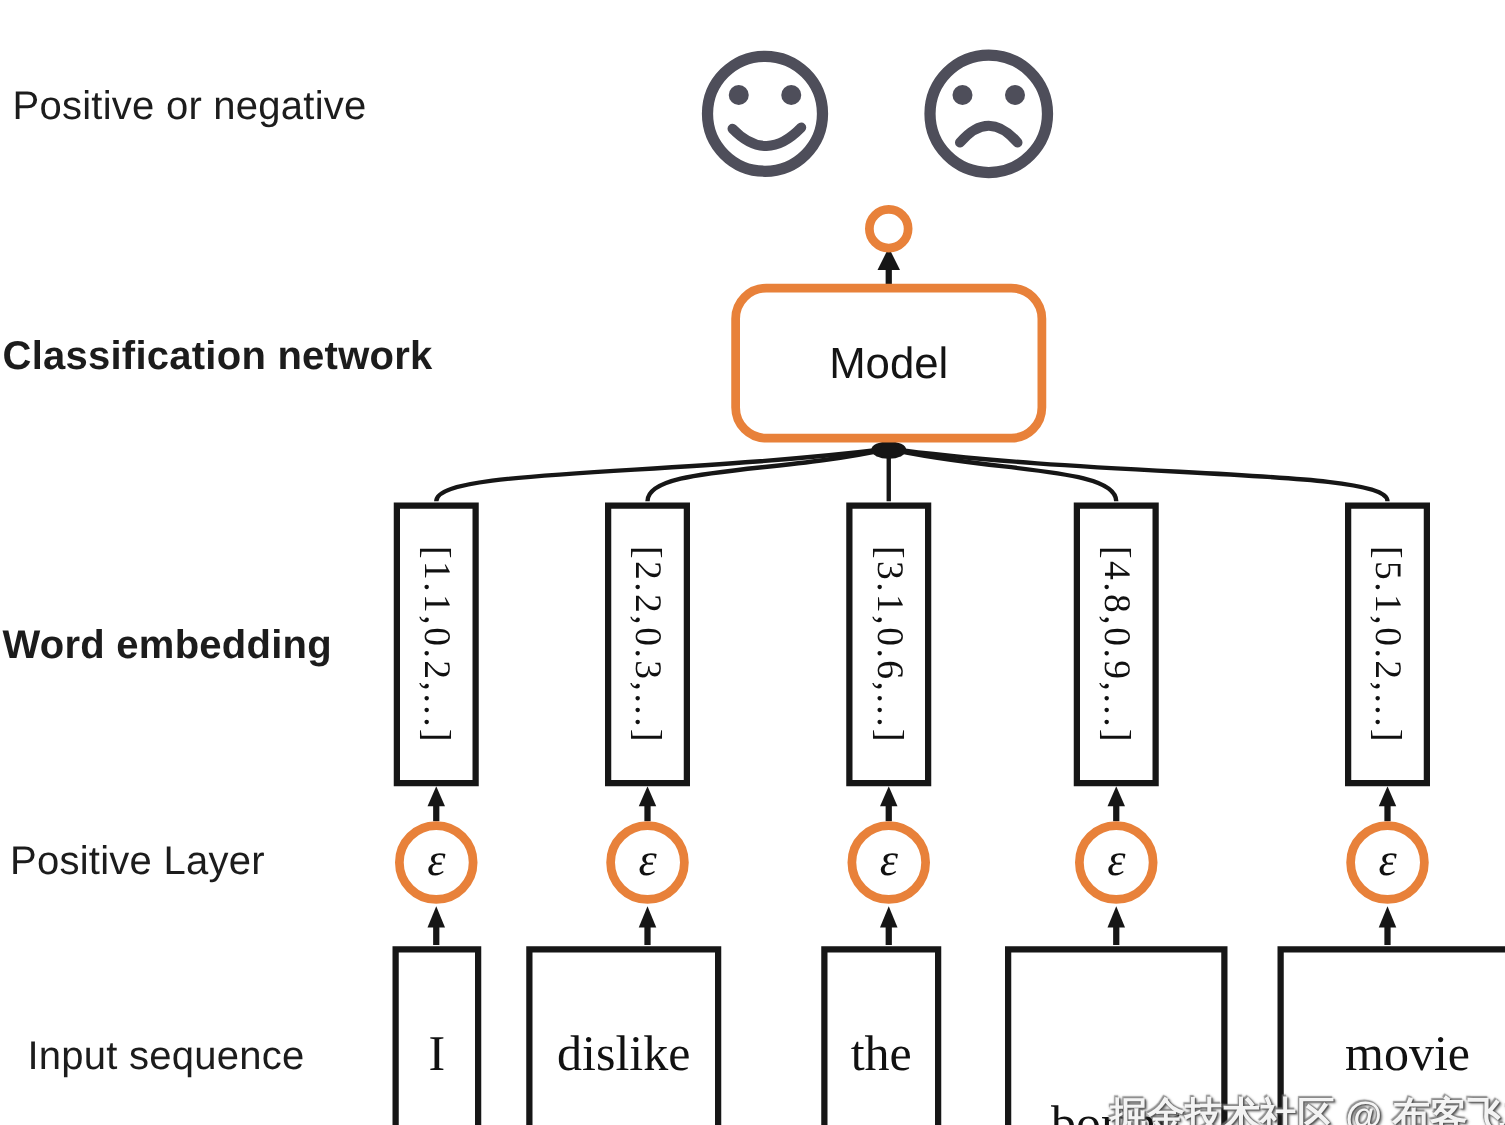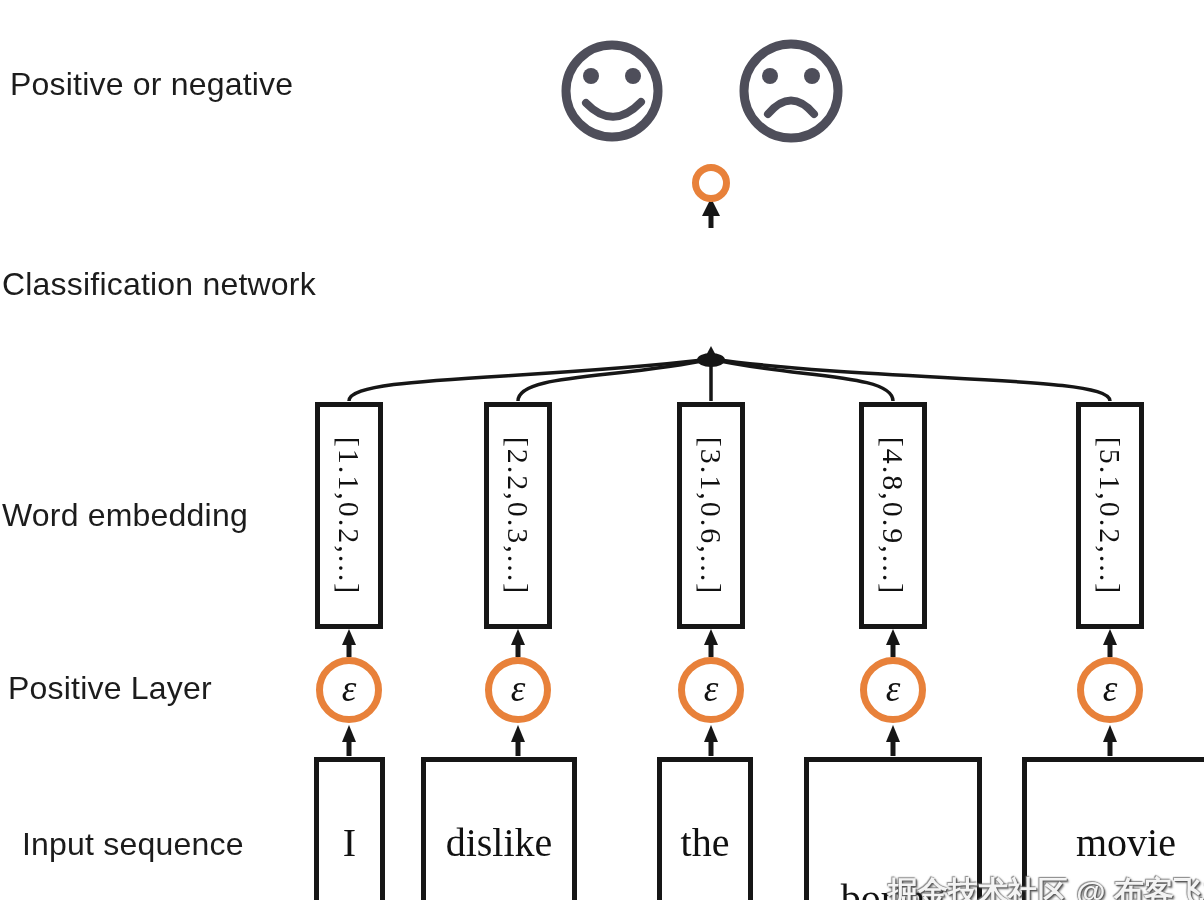--- a/index.html
+++ b/index.html
@@ -62,22 +62,22 @@
                 0 0 2px rgba(90,90,90,.8),2px 2px 2px rgba(60,60,60,.55);
     white-space:nowrap;z-index:10;font-family:"Liberation Sans",sans-serif;
   }
 </style>
 </head>
 <body>
 
 <div class="stage">
 
   <div class="row-label" style="left:10px;top:37px;">Positive or negative</div>
-  <div class="row-label" style="left:2px;top:237px;">Classification network</div>
-  <div class="row-label" style="left:2px;top:468px;">Word embedding</div>
+  <div class="row-label" style="left:2px;top:237px;font-weight:bold;">Classification network</div>
+  <div class="row-label" style="left:2px;top:468px;font-weight:bold;">Word embedding</div>
   <div class="row-label" style="left:8px;top:641px;">Positive Layer</div>
   <div class="row-label" style="left:22px;top:797px;">Input sequence</div>
 
   <svg class="svg-overlay" viewBox="0 0 1204 900">
 
     <g>
       <circle class="face-stroke" cx="612" cy="62" r="46" stroke-width="9"></circle>
       <circle class="face-fill" cx="591" cy="47" r="8"></circle>
       <circle class="face-fill" cx="633" cy="47" r="8"></circle>
       <path class="face-stroke" d="M586,74 Q613,102 641,73" stroke-width="8" stroke-linecap="round"></path>
@@ -127,20 +127,23 @@
         <polygon class="conn-fill" points="704,713 711,696 718,713"></polygon>
       <line class="conn" x1="893" y1="727" x2="893" y2="711" stroke-width="5"></line>
         <polygon class="conn-fill" points="886,713 893,696 900,713"></polygon>
       <line class="conn" x1="1110" y1="727" x2="1110" y2="711" stroke-width="5"></line>
         <polygon class="conn-fill" points="1103,713 1110,696 1117,713"></polygon>
     </g>
   </svg>
 
   <div class="out-node"></div>
 
+  <div class="model-box">
+    <span class="model-label">Model</span>
+  </div>
 
   <div class="vec-box" style="left:315px;">
       <span class="vec-text">[1.1,0.2,...]</span>
     </div>
   <div class="vec-box" style="left:484px;">
       <span class="vec-text">[2.2,0.3,...]</span>
     </div>
   <div class="vec-box" style="left:677px;">
       <span class="vec-text">[3.1,0.6,...]</span>
     </div>

